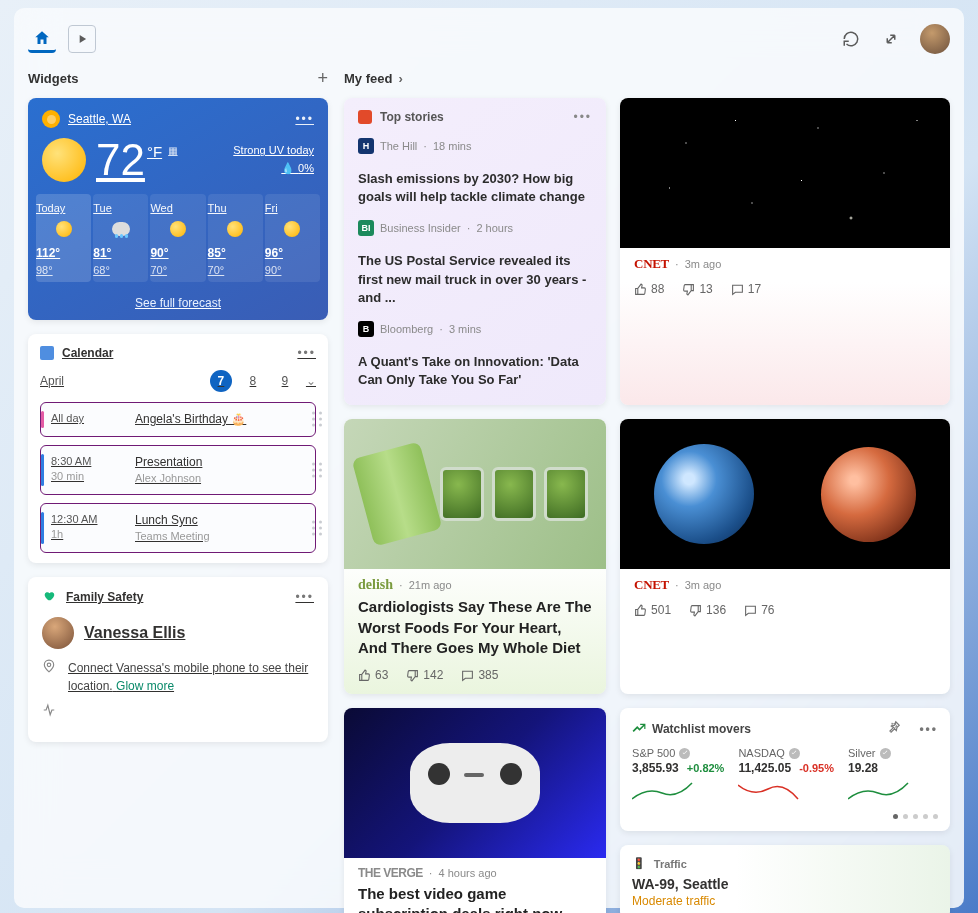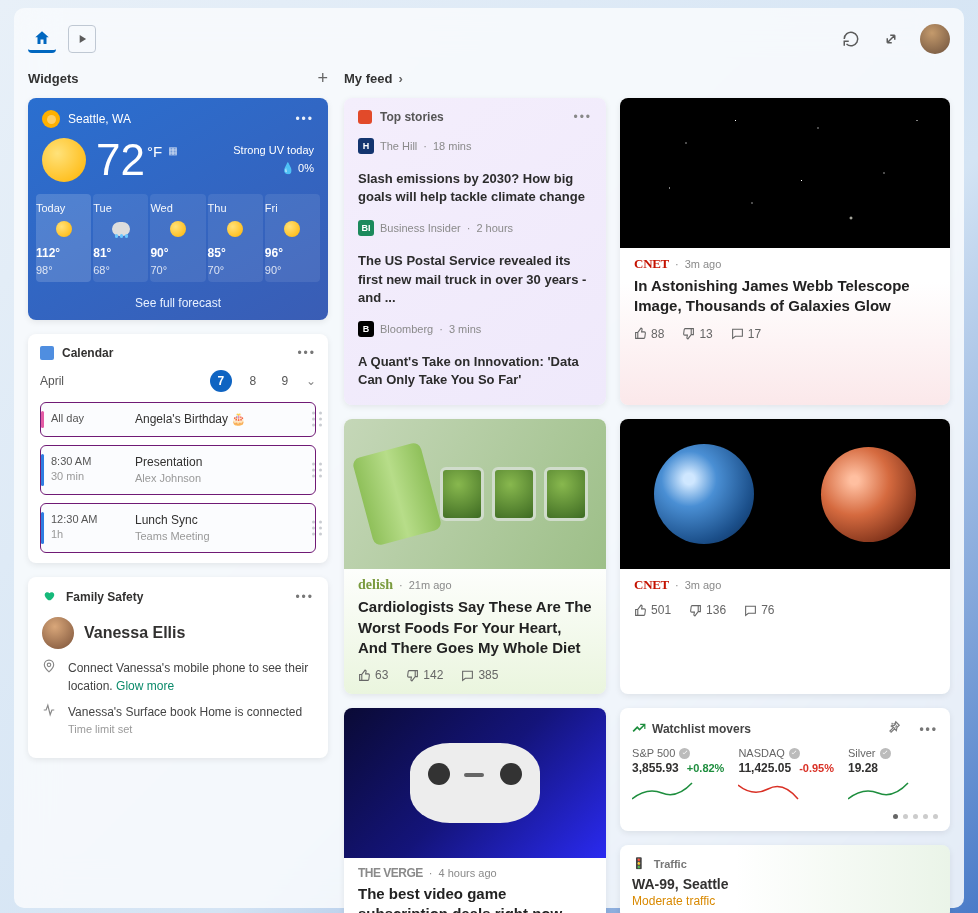--- a/index.html
+++ b/index.html
@@ -21,21 +21,21 @@
   .nav-btn.active { border-bottom:3px solid #0067c0; }
   .top-actions { margin-left:auto; display:flex; align-items:center; gap:18px; }
   .avatar { width:30px; height:30px; border-radius:50%; background: radial-gradient(circle at 40% 30%, #c49a6c, #6d513c); }
   .icon-btn { width:22px; height:22px; display:flex; align-items:center; justify-content:center; color:#5b5b5b; cursor:pointer;}
   .columns { display:flex; gap:16px; margin-top:4px; }
   .col-left { width: 300px; }
   .col-right { flex:1; }
   .section-head { display:flex; align-items:center; height:28px; font-size:13px; font-weight:600; color:#333; margin-bottom:6px;}
   .section-head .plus { margin-left:auto; color:#666; font-size:18px; font-weight:400;}
   .section-head .chev { margin-left:6px; color:#666; }
-  .card { background:#fff; border-radius:8px; box-shadow:0 2px 6px rgba(0,0,0,0.08); margin-bottom:14px; overflow:hidden; position:relative;}
+  .card { background:#fff; border-radius:8px; box-shadow:0 2px 6px rgba(0,0,0,0.08); margin-bottom:14px; overflow:hidden; position:relative;text-decoration:underline;}
   
   .weather { background: linear-gradient(150deg,#2a6fd0,#3a5db5); color:#fff; padding:0 0 10px 0; }
   .w-head { display:flex; align-items:center; padding:12px 14px 6px; font-size:12px;}
   .w-head .loc-icon { width:18px; height:18px; border-radius:50%; background:#ffb000; margin-right:8px; display:flex; align-items:center; justify-content:center;}
   .w-head .more { margin-left:auto; letter-spacing:2px; opacity:.9;}
   .w-main { display:flex; align-items:center; padding:4px 14px 8px; }
   .sun-big { width:44px; height:44px; border-radius:50%; background:radial-gradient(circle at 35% 35%, #ffe27a, #ffb300); margin-right:10px;}
   .temp { font-size:44px; font-weight:300; display:flex; align-items:flex-start; line-height:1;}
   .temp .unit { font-size:15px; margin-top:6px; margin-left:2px;}
   .w-meta { margin-left:auto; font-size:11px; text-align:right; line-height:1.6;}
@@ -328,24 +328,20 @@
               </svg>
           </span>
           <span><span>Connect Vanessa's mobile phone to see their location.</span> <span class="fam-link">Glow more</span></span>
         </div>
         <div class="fam-line">
           <span class="ficon">
             <svg width="14" height="14" viewBox="0 0 24 24" fill="none" stroke="#888" stroke-width="2">
                 <path d="M3 12h4l3-8 4 16 3-8h4"></path>
               </svg>
           </span>
-          <span>
-            <div>Vanessa's Surface book Home is connected</div>
-            <div class="fam-sub">Time limit set</div>
-          </span>
         </div>
       </div>
     </div>
 
     <div class="col-right">
       <div class="section-head">
         <span>My feed</span>
         <span class="chev">›</span>
       </div>
 
@@ -370,21 +366,20 @@
                 <div class="ts-src"><span class="slogo" style="background:#000">B</span><span>Bloomberg</span> · <span>3 mins</span></div>
                 <div class="ts-title">A Quant's Take on Innovation: 'Data Can Only Take You So Far'</div>
               </div>
             </div>
         </div>
 
         <div class="news-card" style="background:linear-gradient(180deg,#fff 60%,#fbe8ea);">
           <div class="news-img galaxies"></div>
           <div class="news-body">
             <div class="news-src"><span class="cnet">CNET</span> · <span>3m ago</span></div>
-            <div class="news-title">In Astonishing James Webb Telescope Image, Thousands of Galaxies Glow</div>
             <div class="news-stats">
               <span>
                   <svg width="13" height="13" viewBox="0 0 24 24" fill="none" stroke="#666" stroke-width="2">
                     <path d="M7 10v11H3V10zM21 11c0-1-1-2-2-2h-5l1-5c0-1-1-2-2-2l-6 8v11h11c1 0 2-1 2-2z"></path>
                   </svg>
                   <span>88</span>
                 </span>
               <span>
                   <svg width="13" height="13" viewBox="0 0 24 24" fill="none" stroke="#666" stroke-width="2" style="transform:rotate(180deg)">
                     <path d="M7 10v11H3V10zM21 11c0-1-1-2-2-2h-5l1-5c0-1-1-2-2-2l-6 8v11h11c1 0 2-1 2-2z"></path>

